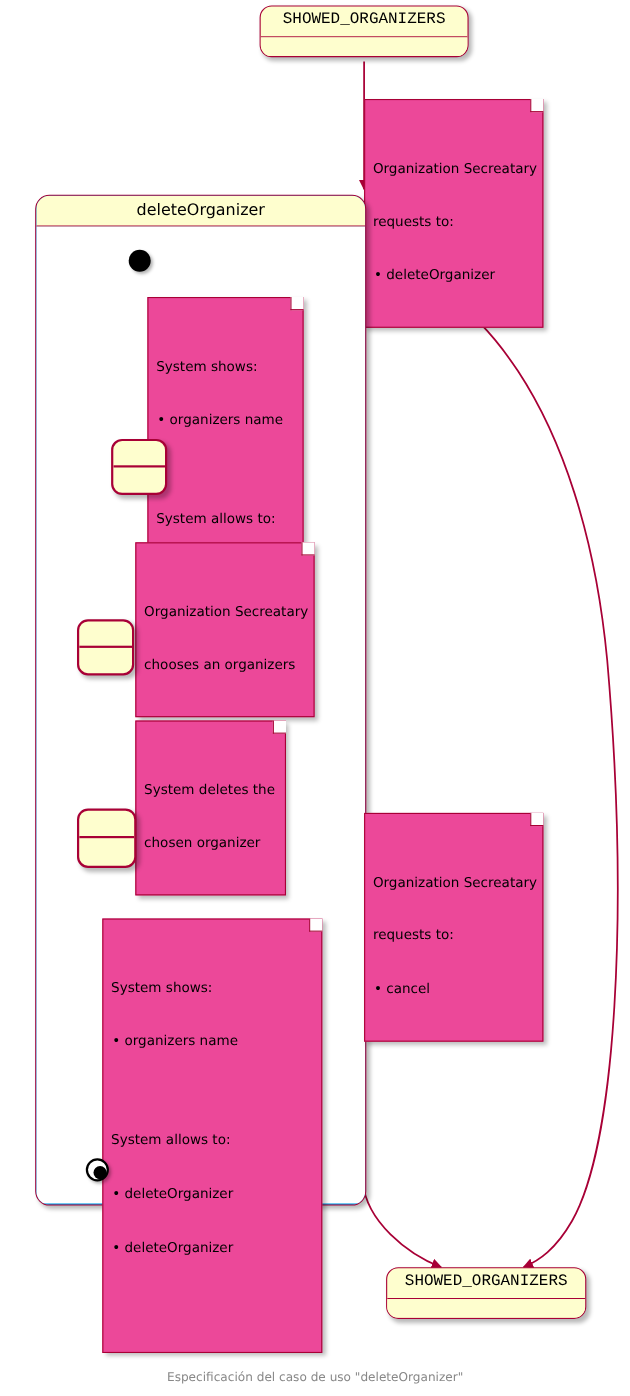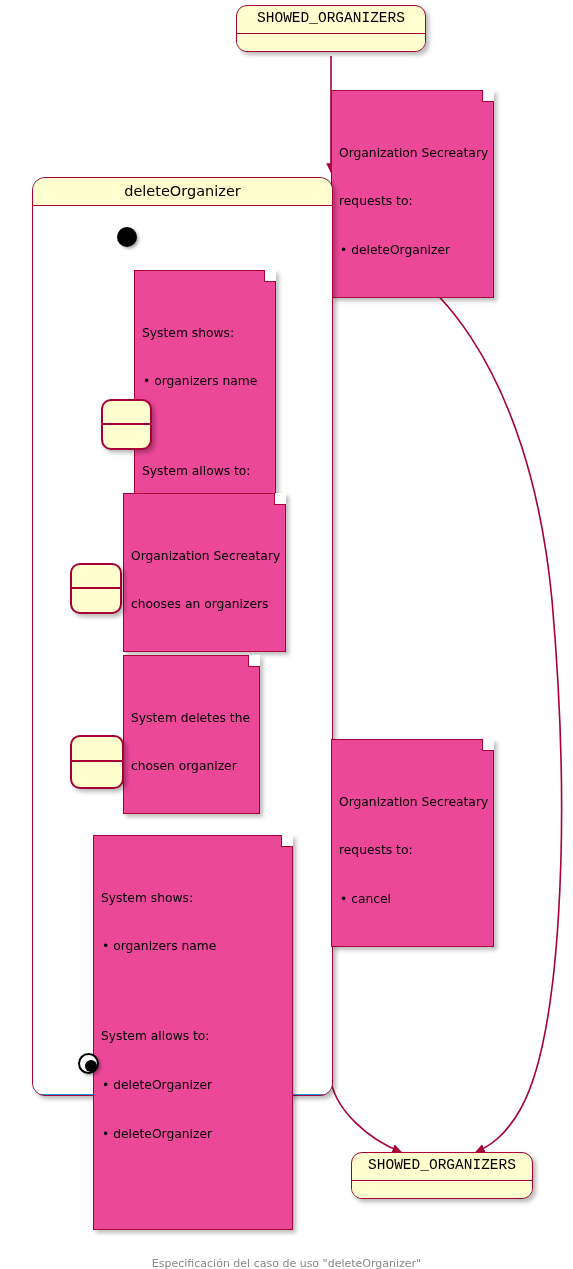--- a/index.html
+++ b/index.html
@@ -257,15 +257,15 @@
 
   <div class="node final-node" style="left:78px; top:1053px;">
     <div class="final-dot"></div>
   </div>
 
   <div class="node state-named" style="left:351px; top:1152px; width:182px;">
     <div class="state-title">SHOWED_ORGANIZERS</div>
     <div class="state-body"></div>
   </div>
 
-  <div class="caption" style="left:0; top:1245px;margin-top:12px;">Especificación del caso de uso "deleteOrganizer"</div>
+  <div class="caption" style="left:0; top:1245px;">Especificación del caso de uso "deleteOrganizer"</div>
 
 </div>
 
 </body></html>

